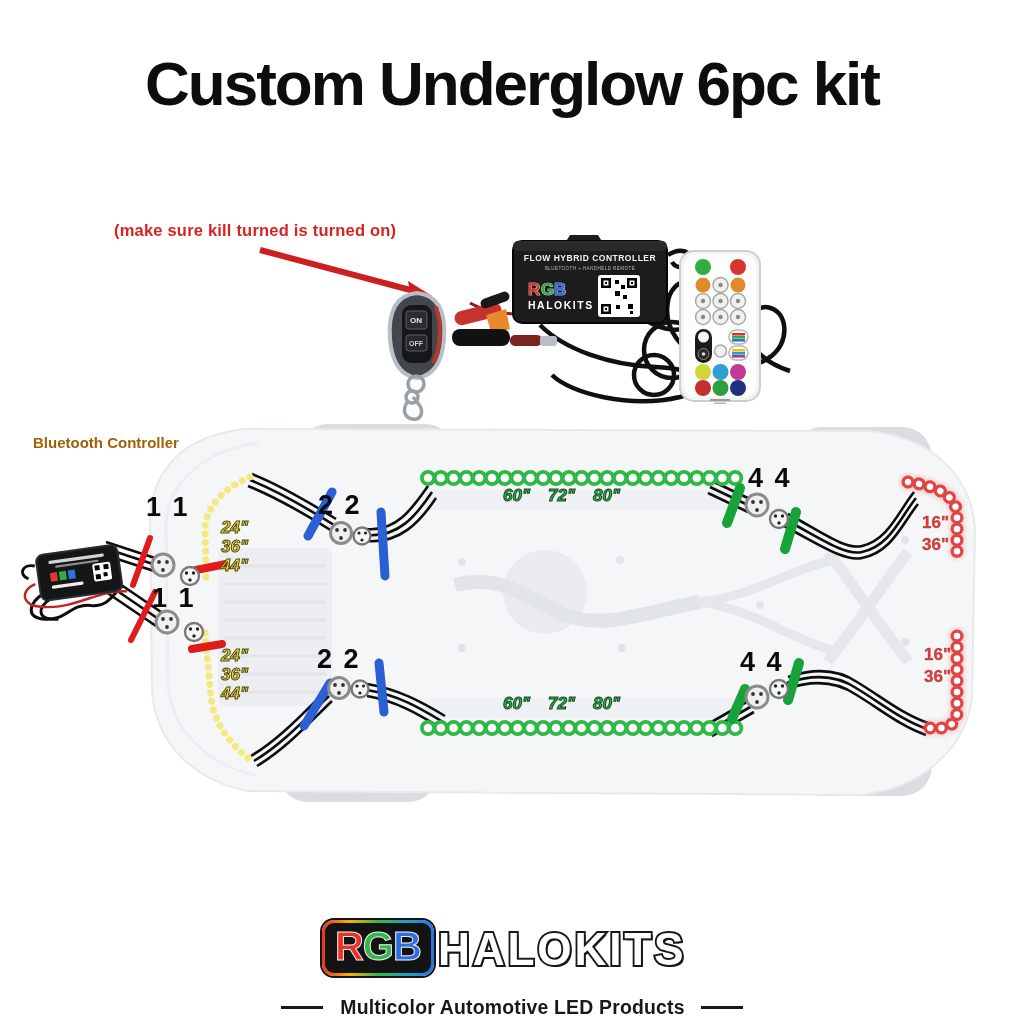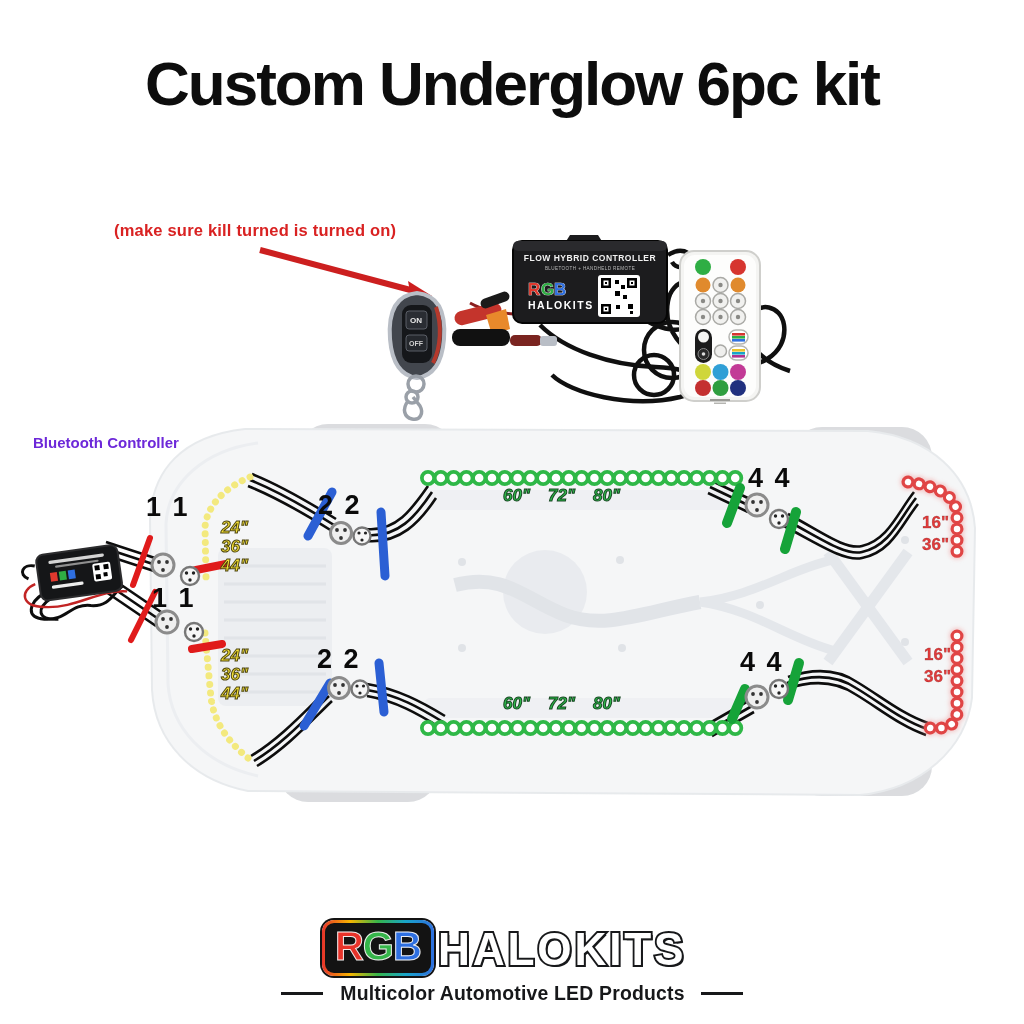--- a/index.html
+++ b/index.html
@@ -12,21 +12,21 @@
   
   .title{
     left:0;top:48px;width:1024px;text-align:center;
     font-size:62px;font-weight:900;color:#0d0d0d;letter-spacing:-2px;
   }
   
   .kill-note{
     left:114px;top:221px;font-size:16.5px;font-weight:800;color:#d92222;letter-spacing:.2px;
   }
   .bt-label{
-    left:33px;top:434px;font-size:15px;font-weight:800;color:#6d28d9;
+    left:33px;top:434px;font-size:15px;font-weight:800;color:#a16207;
   }
   
   .zone-num{
     font-size:27px;font-weight:900;color:#0a0a0a;letter-spacing:2px;white-space:nowrap;
   }
   
   .sizes{font-weight:800;font-style:italic;font-size:17px;line-height:19px;white-space:nowrap;}
   .sizes.yellow{color:#f3df37;-webkit-text-stroke:1px rgba(70,62,10,.95);}
   .sizes.green{color:#2eb94a;-webkit-text-stroke:1px rgba(15,60,25,.95);}
   .sizes.red{color:#e23b3b;font-style:normal;line-height:22px;-webkit-text-stroke:.4px rgba(120,20,20,.6);}
@@ -46,21 +46,21 @@
     font-size:40px;font-weight:900;letter-spacing:-1px;line-height:42px;
     -webkit-text-stroke:1px rgba(255,255,255,.9);
   }
   .rgb-r{color:#e8332a;} .rgb-g{color:#35b54a;} .rgb-b{color:#2e6fe0;}
   .halokits{
     font-size:47px;font-weight:900;color:#fff;letter-spacing:3px;line-height:47px;
     -webkit-text-stroke:4px #17181a;paint-order:stroke;
     text-shadow:2px 2px 0 #17181a;transform:scaleX(.94);transform-origin:left center;
     margin-left:4px;
   }
-  .tagline-row{display:flex;align-items:center;margin-top:6px;}
+  .tagline-row{display:flex;align-items:center;margin-top:20px;}
   .tag-dash{width:42px;height:3px;background:#17181a;}
   .tagline{
     font-size:20px;font-weight:800;color:#17181a;margin:0 12px;letter-spacing:.2px;
     transform:scaleX(.97);
   }
 </style>
 </head>
 <body>
 
 <div class="canvas">

